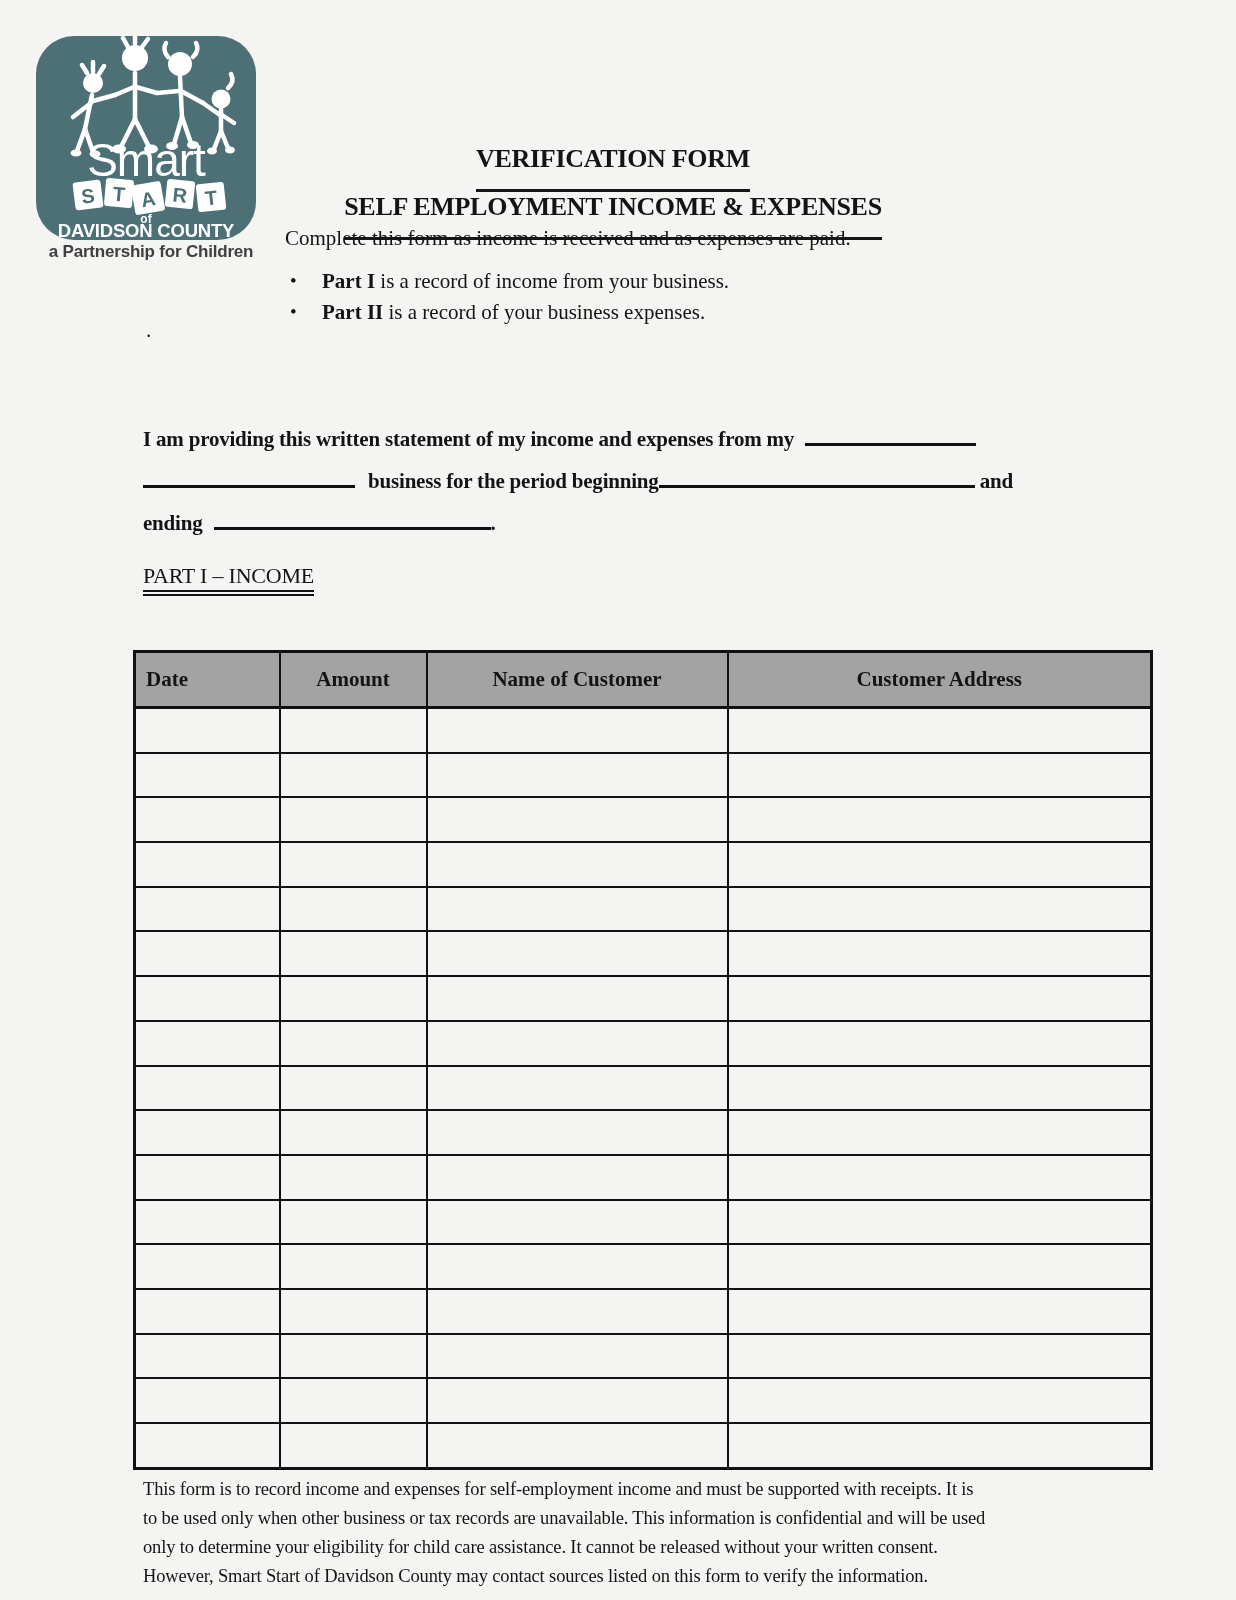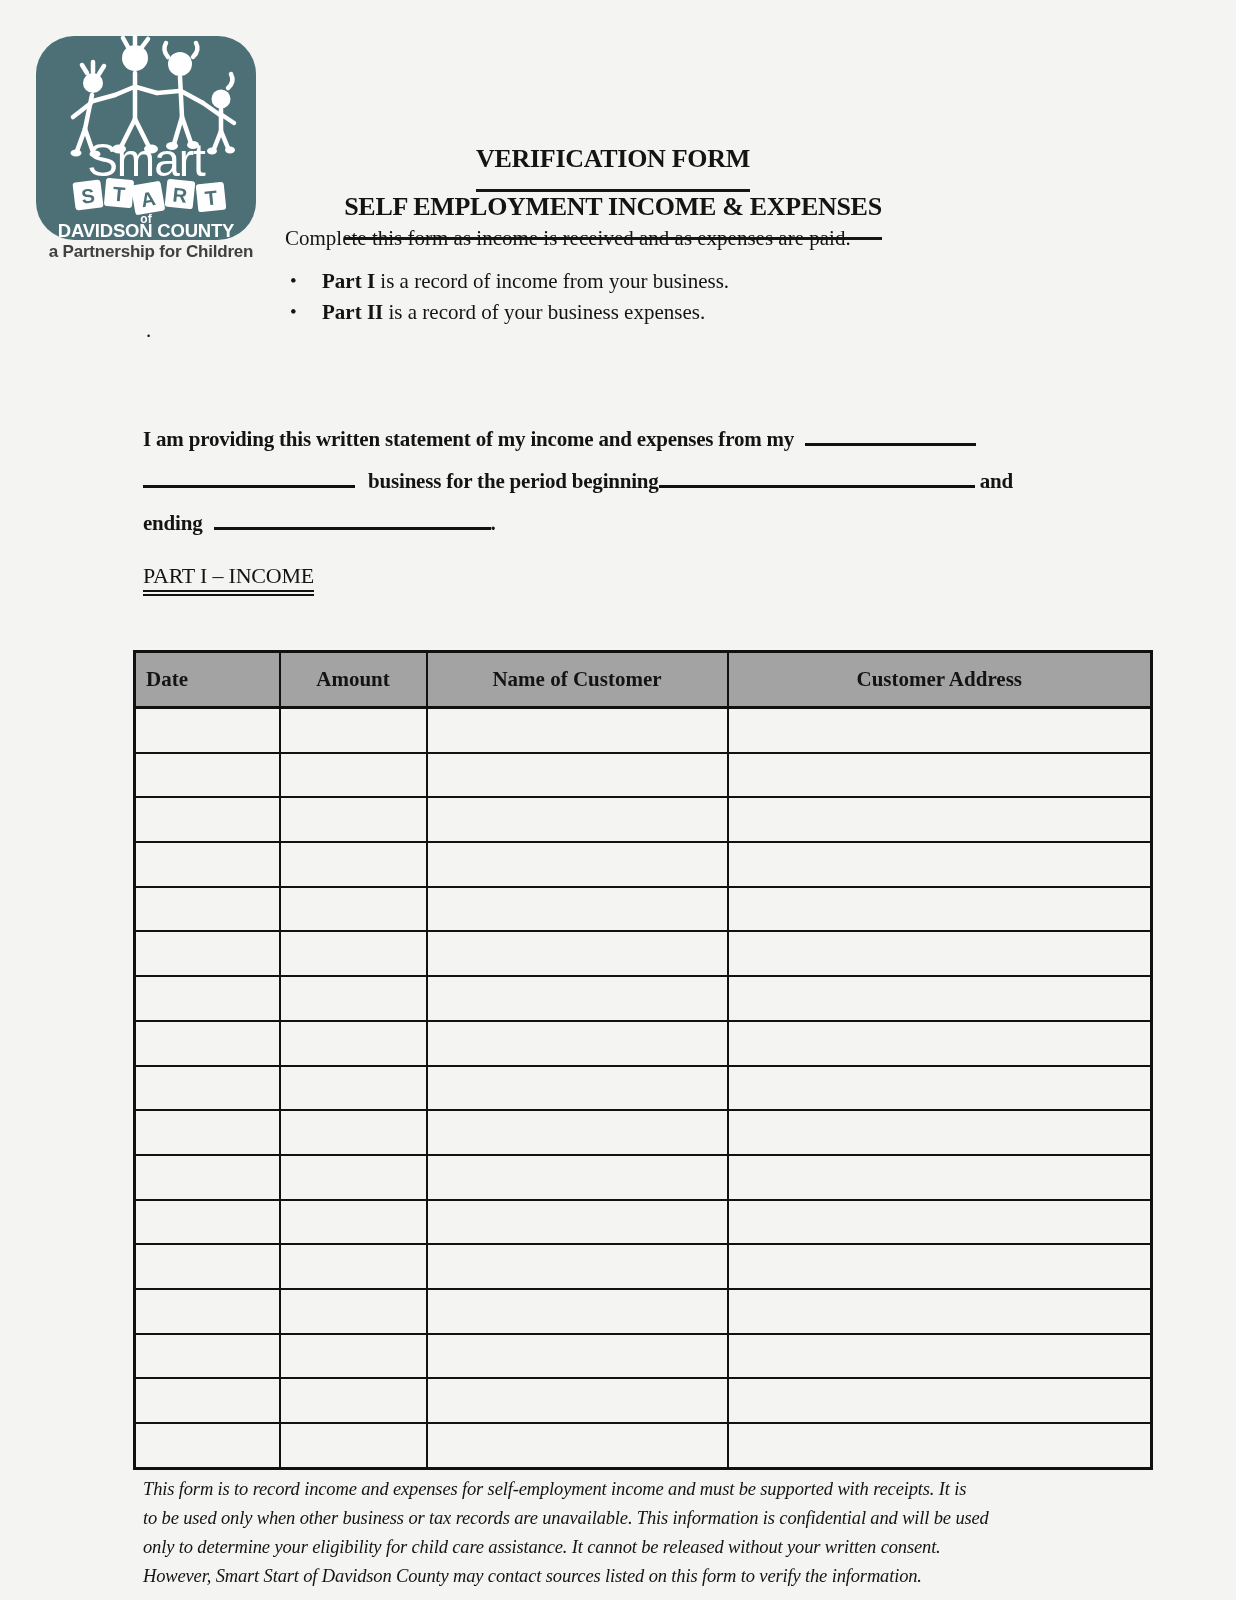--- a/index.html
+++ b/index.html
@@ -80,21 +80,21 @@
   .income-table th.col-date { text-align:left; padding-left:10px; }
   .income-table td {
     border:2px solid #111;
     height:40.7px;
     background:transparent;
   }
 
   
   .footer {
     position:absolute; left:143px; top:1479px; width:990px;
-    font-size:18.5px; letter-spacing:-0.15px;font-style:italic;
+    font-size:18.5px; letter-spacing:-0.15px;
   }
   .footer .fline { height:29px; white-space:nowrap; }
 </style>
 </head>
 <body>
 
 <div class="page">
 
   <div class="logo-wrap">
     <svg width="222" height="207" viewBox="0 0 222 207">

